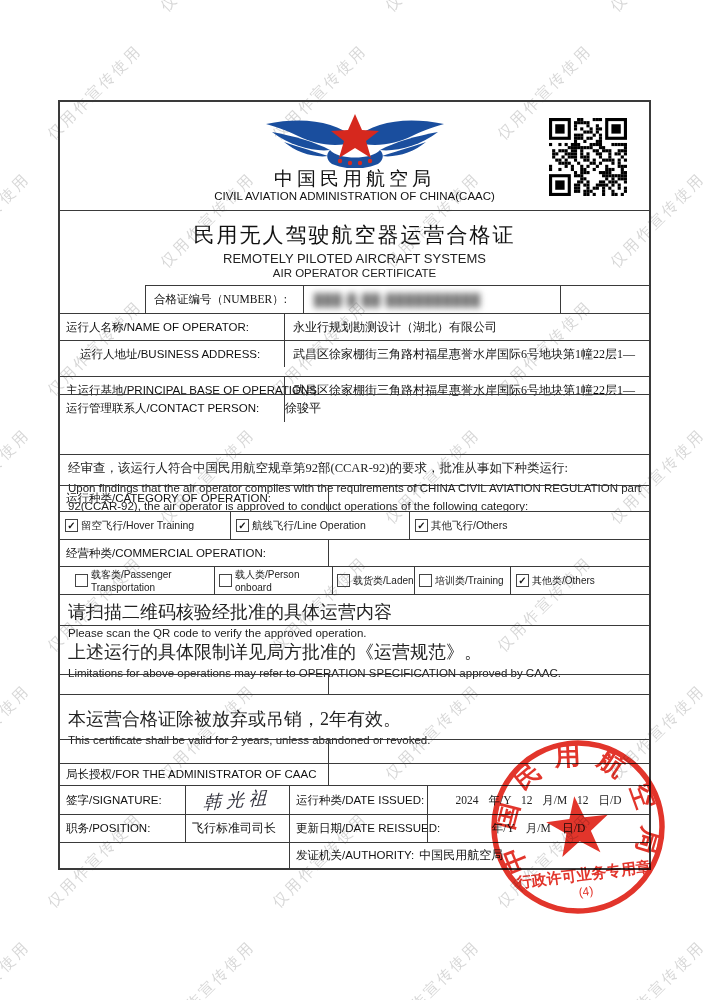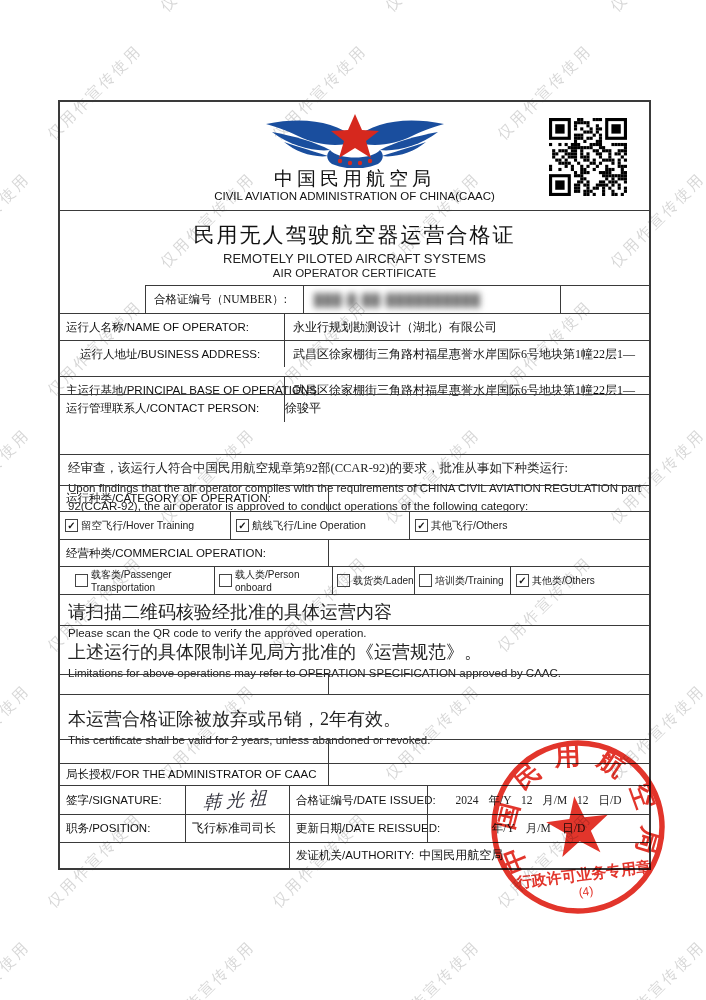--- a/index.html
+++ b/index.html
@@ -475,21 +475,21 @@
     </div>
 
     <div class="row bt" style="top:683px;height:29px;">
       <div class="c" style="left:0;width:125px;padding-left:6px;">
           <span class="lab">签字/SIGNATURE:</span>
         </div>
       <div class="c bl" style="left:125px;width:104px;justify-content:center;">
         <span class="sig-text">韩光祖</span>
       </div>
       <div class="c bl" style="left:229px;width:138px;padding-left:6px;">
-          <span class="lab">合格证编号/DATE ISSUED:</span>
+          <span class="lab">运行种类/DATE ISSUED:</span>
         </div>
       <div class="c bl datecell cn" style="left:367px;width:222px;">
         <span>2024 年/Y 12 月/M 12 日/D</span>
       </div>
     </div>
 
     <div class="row bt" style="top:712px;height:28px;">
       <div class="c" style="left:0;width:125px;padding-left:6px;">
           <span class="lab">职务/POSITION:</span>
         </div>

